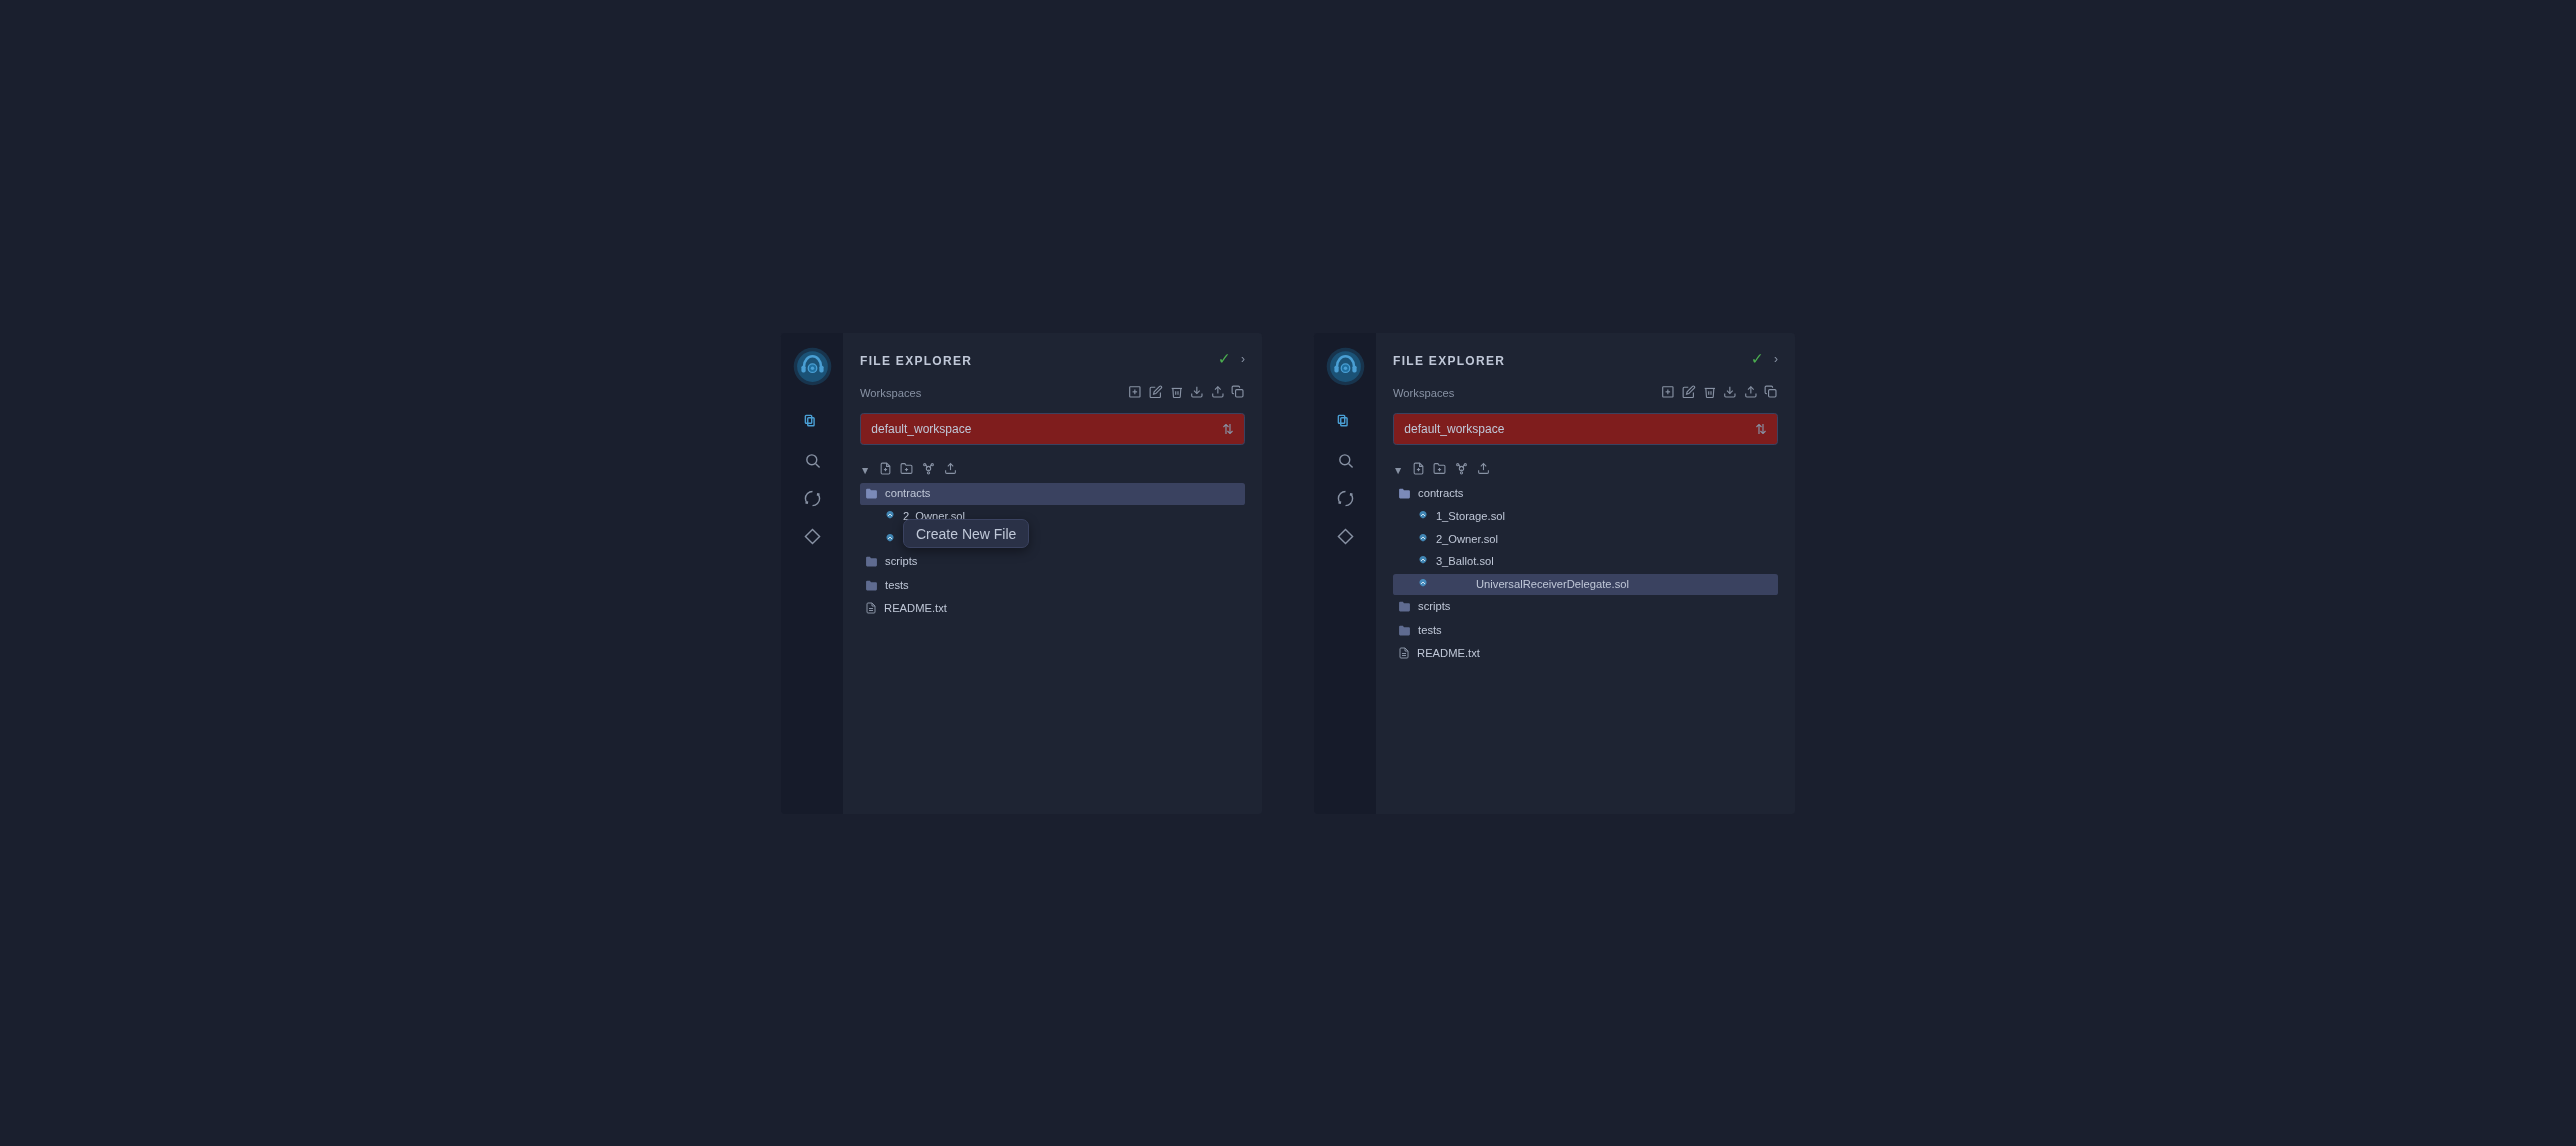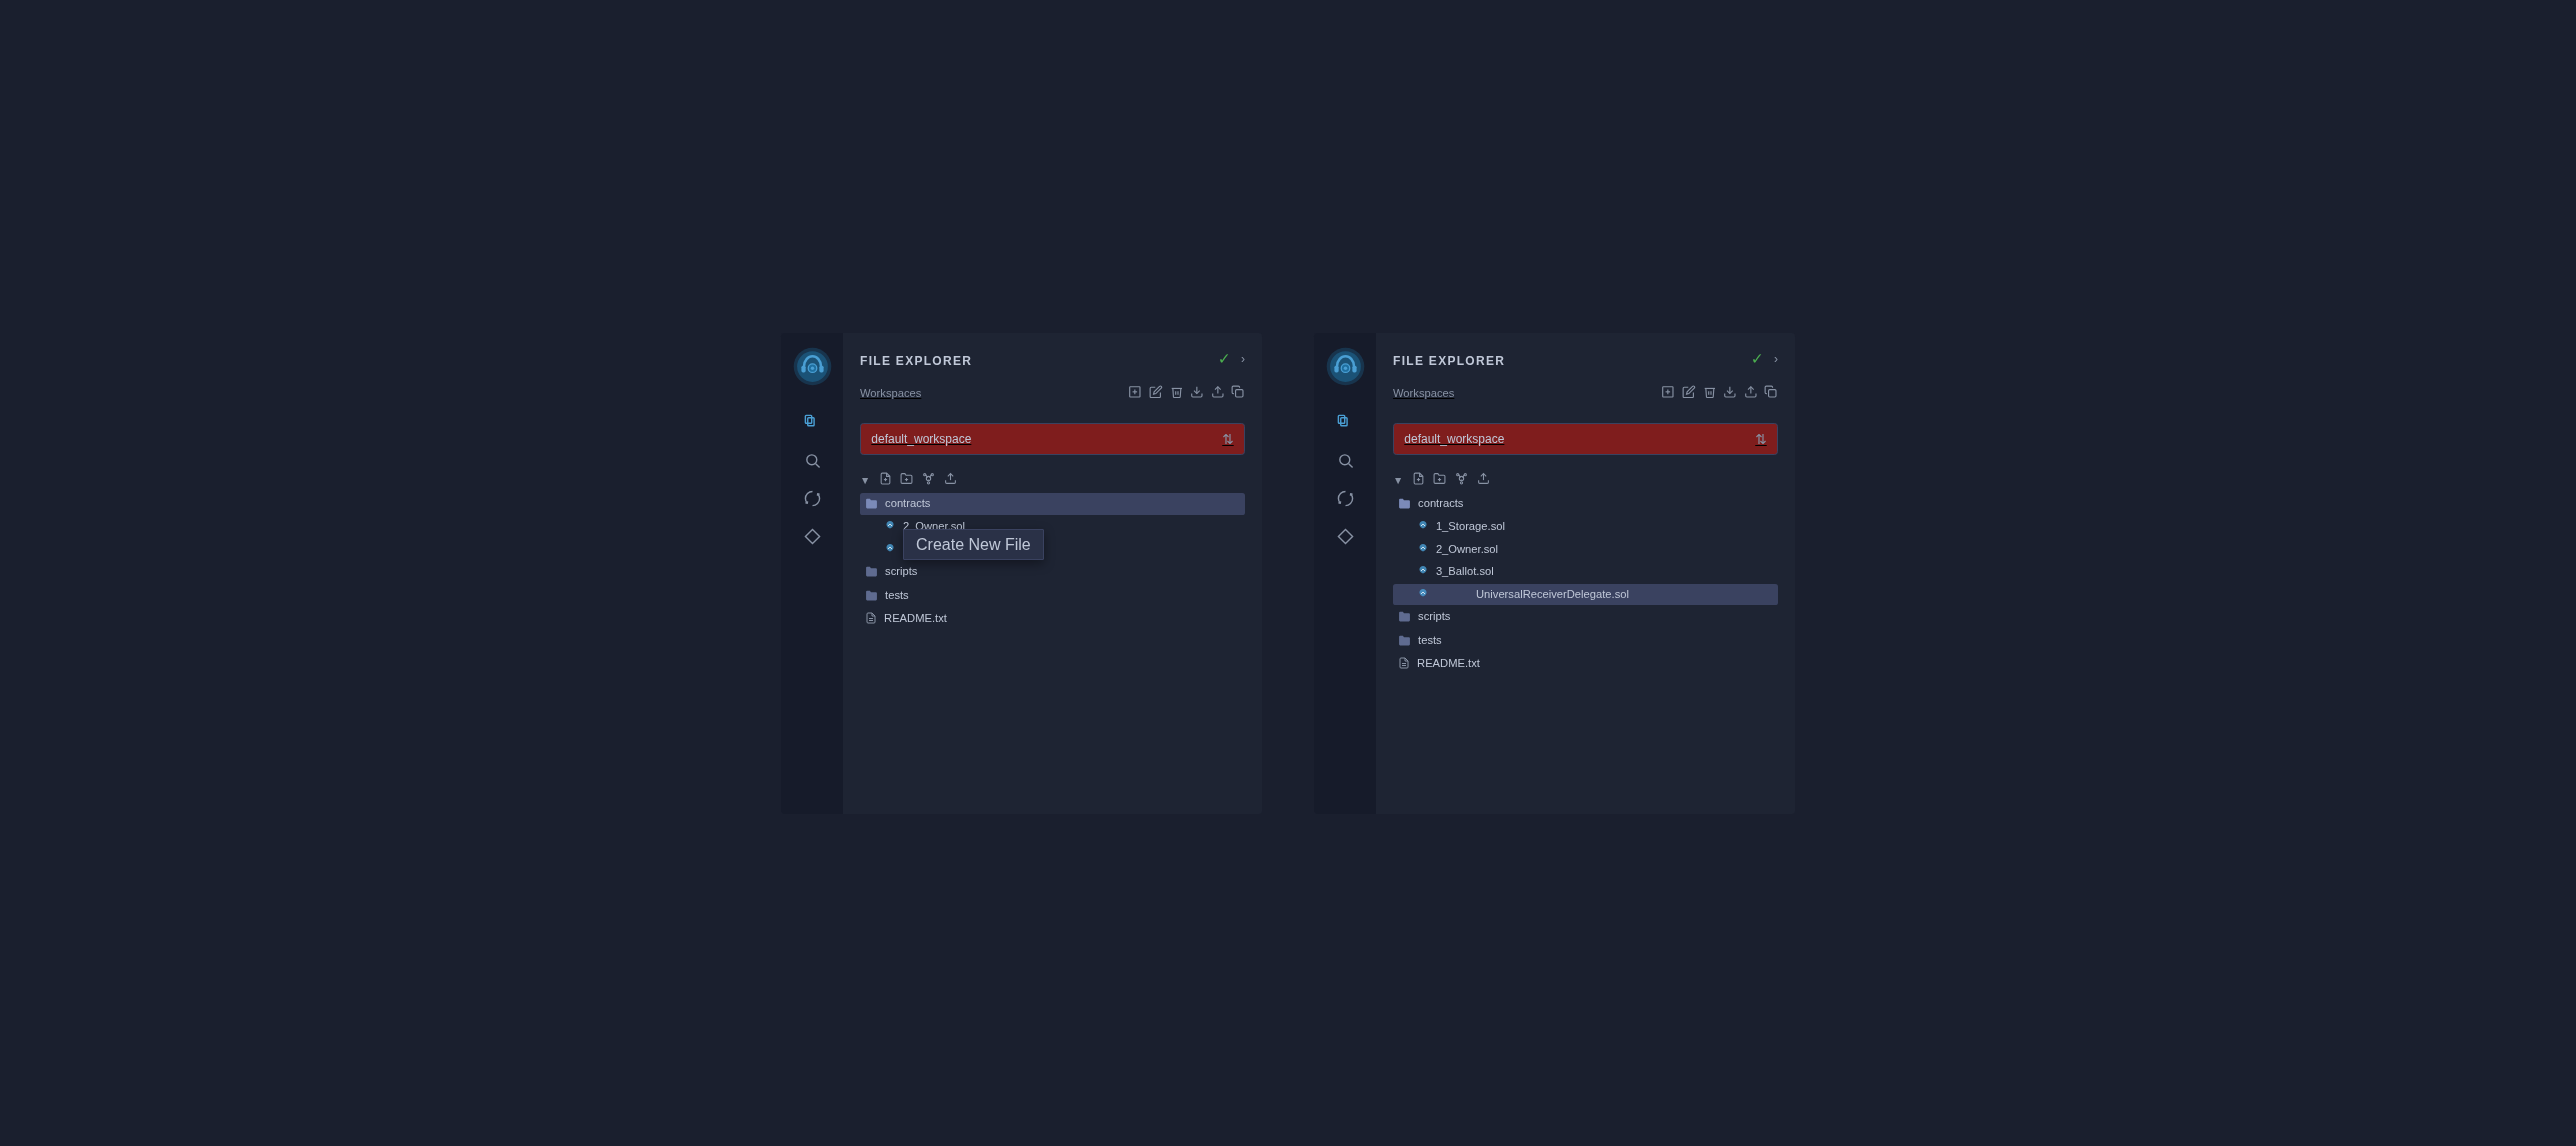--- a/index.html
+++ b/index.html
@@ -87,22 +87,21 @@
 
     .chevron-right {
       color: #8892a4;
       font-size: 12px;
       cursor: pointer;
     }
 
     .workspace-section {
       display: flex;
       flex-direction: column;
-      gap: 22px;
-      text-decoration: underline;
+      gap: 12px;
     }
 
     .workspace-label-row {
       display: flex;
       align-items: center;
       justify-content: space-between;
     }
 
     .workspace-label {
       color: #8892a4;
@@ -196,24 +195,24 @@
 
     .tree-icon.txt {
       color: #8892a4;
     }
 
     
     .tooltip-menu {
       position: absolute;
       background: #2a3147;
       border: 0.9px solid #3a4260;
-      border-radius: 1px;
+      border-radius: 7px;
       padding: 5.2px 12px;
       color: #c0c8d8;
-      font-size: 16px;
+      font-size: 14px;
       white-space: nowrap;
       z-index: 10;
       left: 43px;
       top: 36px;
       box-shadow: 0 3.4px 10.3px rgba(0,0,0,0.4);
     }
   </style>
 </head>
 <body>
 

